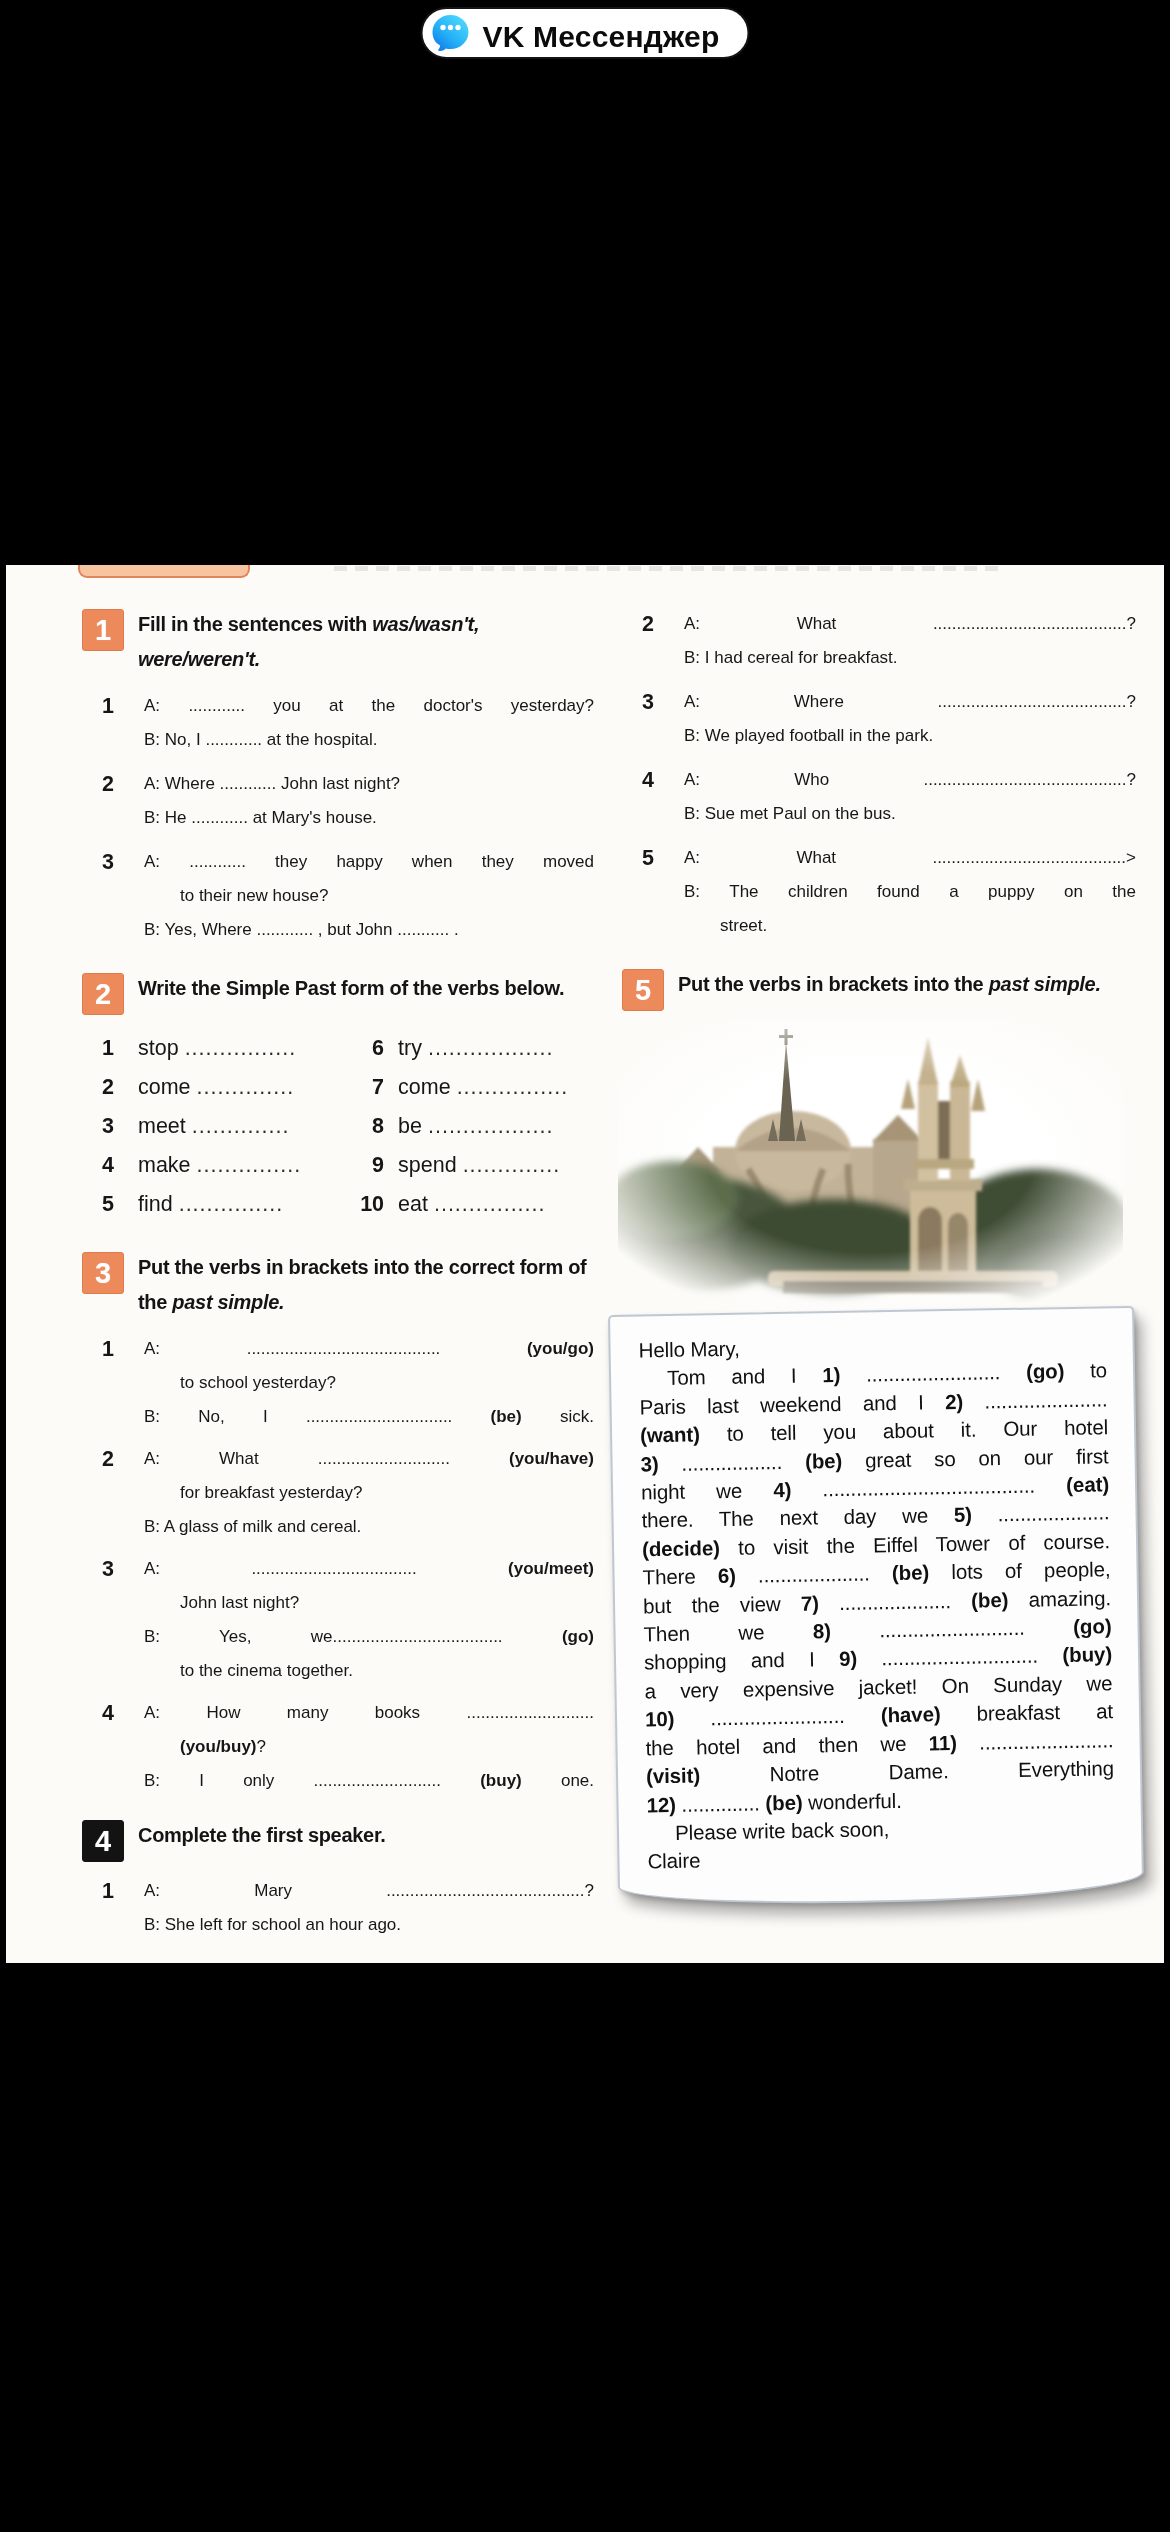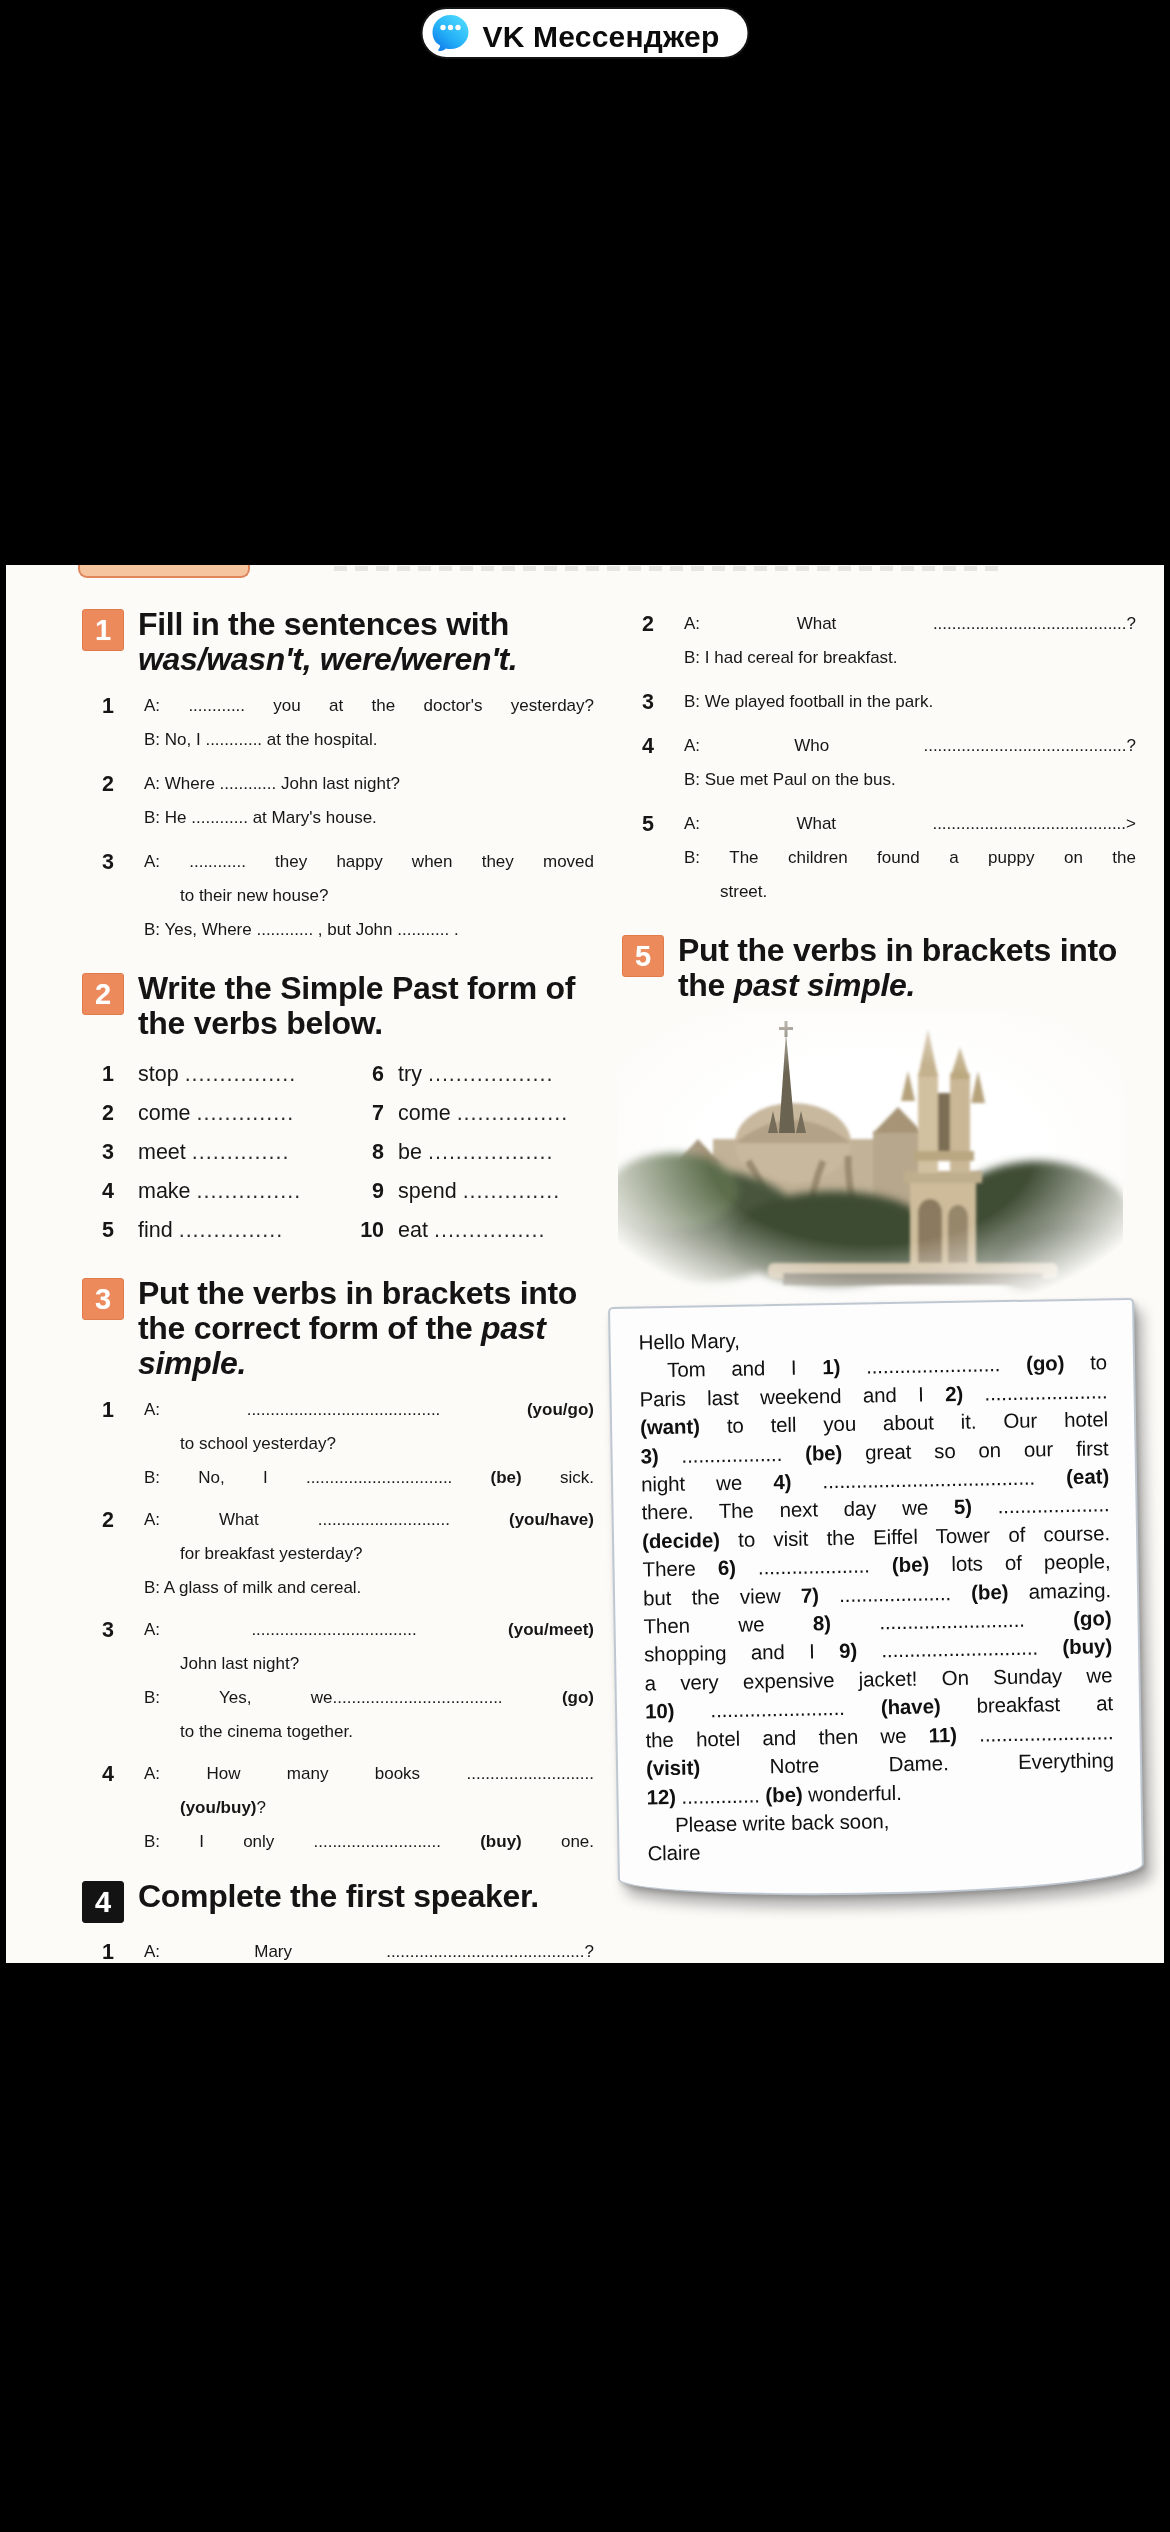--- a/index.html
+++ b/index.html
@@ -37,21 +37,21 @@
   
   .exh{display:flex;align-items:flex-start;gap:14px;margin-left:20px;}
   .exnum{
     width:40px;height:40px;flex:none;margin-top:2px;
     background:#ec8a5c;border:1px solid #e17b4b;border-radius:3px;
     color:#fff;font-weight:700;font-size:29px;line-height:40px;text-align:center;
     text-shadow:0 0 1px rgba(255,255,255,.4);
   }
   .exnum.black{background:#131313;border-color:#131313;}
   .extitle{
-    flex:1;font-weight:700;font-size:32px;line-height:35px;
+    flex:1;font-weight:700;font-size:20px;line-height:35px;
     color:#141414;letter-spacing:-.3px;
   }
   .extitle i{font-style:italic;}
   
   .items{margin:12px 0 0 40px;}
   .item{display:flex;gap:16px;margin-bottom:10px;}
   .inum{width:26px;flex:none;font-weight:700;font-size:21.5px;line-height:34px;}
   .lines{flex:1;min-width:0;}
   .ln{font-size:17px;line-height:34px;white-space:normal;}
   .ln.cont{padding-left:36px;}
@@ -263,20 +263,21 @@
       <div class="item">
         <span class="inum">2</span>
         <div class="lines">
           <div class="ln jl">A: What .........................................?</div>
           <div class="ln">B: I had cereal for breakfast.</div>
         </div>
       </div>
       <div class="item">
         <span class="inum">3</span>
         <div class="lines">
+          <div class="ln jl">A: Where  ........................................?</div>
           <div class="ln">B: We played football in the park.</div>
         </div>
       </div>
       <div class="item">
         <span class="inum">4</span>
         <div class="lines">
           <div class="ln jl">A: Who ...........................................?</div>
           <div class="ln">B: Sue met Paul on the bus.</div>
         </div>
       </div>

